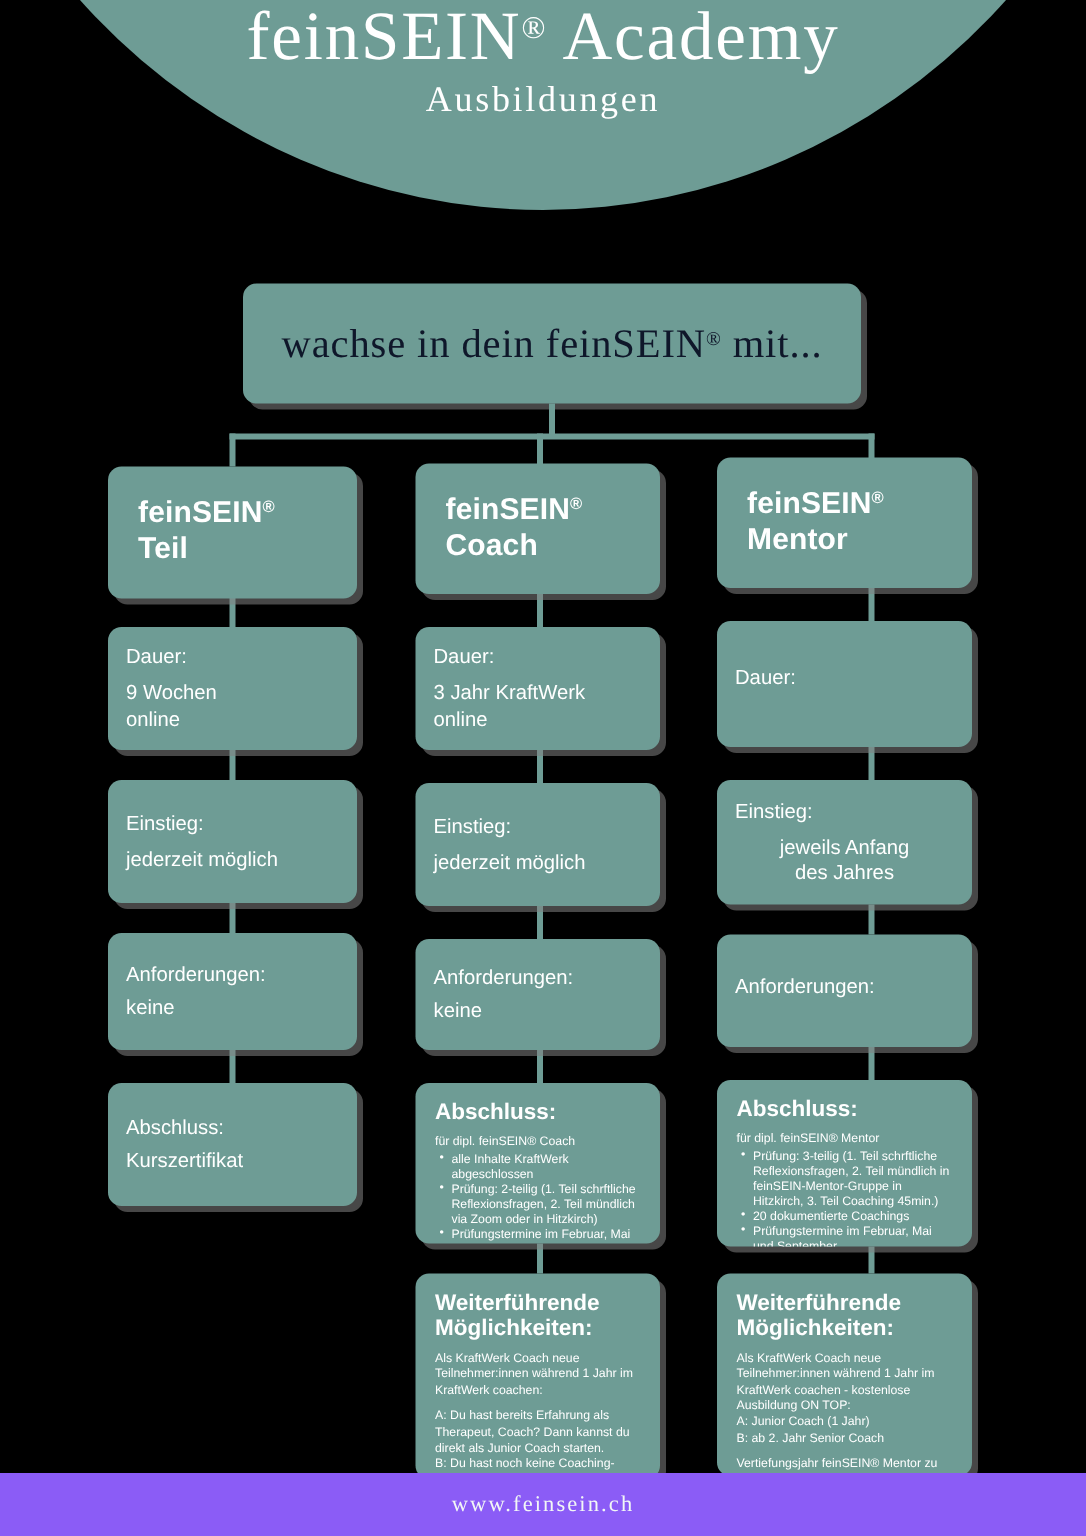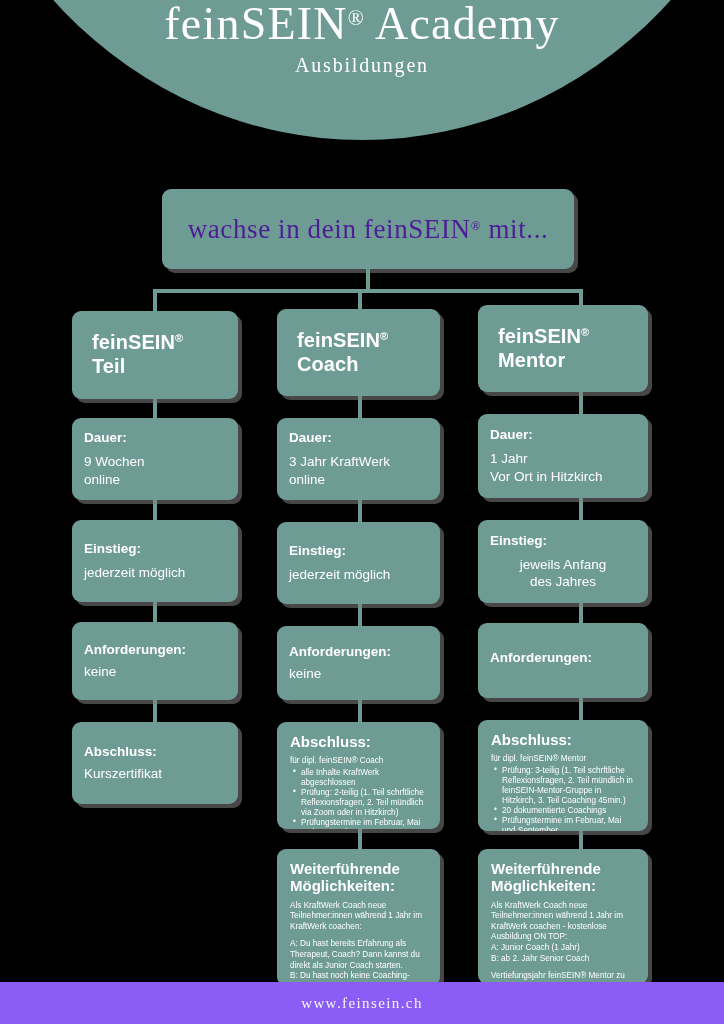--- a/index.html
+++ b/index.html
@@ -42,21 +42,21 @@
     margin: 0;
     font-weight: 400;
     white-space: nowrap;
   }
   #academy-title .reg {
     font-size: 21px;
     vertical-align: 14px;
   }
   #academy-subtitle {
     font-family: "Liberation Serif", serif;
-    font-size: 20px;
+    font-size: 24px;
     color: #ffffff;
     letter-spacing: 1.8px;
     margin: 6px 0 0 0;
     font-weight: 400;
   }
 
   
   .conn {
     position: absolute;
     background: #6e9c95;
@@ -80,21 +80,21 @@
     width: 412px;
     height: 80px;
     display: flex;
     align-items: center;
     justify-content: center;
   }
   #hero-text {
     font-family: "Liberation Serif", serif;
     font-size: 27px;
     letter-spacing: 0.6px;
-    color: #4c1d95;
+    color: #0f172a;
     white-space: nowrap;
   }
   #hero-text .reg { font-size: 13px; vertical-align: 8px; }
 
   
   .col-head {
     padding: 0 0 0 20px;
     display: flex;
     flex-direction: column;
     justify-content: center;
@@ -109,21 +109,21 @@
 
   
   .info {
     padding: 0 12px;
     display: flex;
     flex-direction: column;
     justify-content: center;
   }
   .info .hdr {
     font-size: 13.5px;
-    font-weight: bold;
+    font-weight: normal;
     margin-bottom: 7px;
     line-height: 1.2;
   }
   .info .body {
     font-size: 13.5px;
     line-height: 1.28;
     font-weight: normal;
   }
   .info.tight .hdr { margin-bottom: 5px; }
 
@@ -288,22 +288,20 @@
 B: Du hast noch keine Coaching-Erfahrungen?Absolviere zuerst die feinSEIN® Mentor-Ausbildung.</p>
 </div>
 
 <div class="box col-head" style="left:478px; top:305px; width:170px; height:87px;">
   <div class="line"><span>feinSEIN</span><span class="reg">®</span></div>
   <div class="line">Mentor</div>
 </div>
 
 <div class="box info" style="left:478px; top:414px; width:170px; height:84px;">
   <div class="hdr">Dauer:</div>
-  <div class="body" style="white-space:pre-line;">1 Jahr
-Vor Ort in Hitzkirch</div>
 </div>
 
 <div class="box info" style="left:478px; top:520px; width:170px; height:83px;">
   <div class="hdr">Einstieg:</div>
   <div class="body" style="white-space:pre-line;text-align:center;">jeweils Anfang
 des Jahres</div>
 </div>
 
 <div class="box info tight" style="left:478px; top:623px; width:170px; height:75px;">
   <div class="hdr">Anforderungen:</div>

